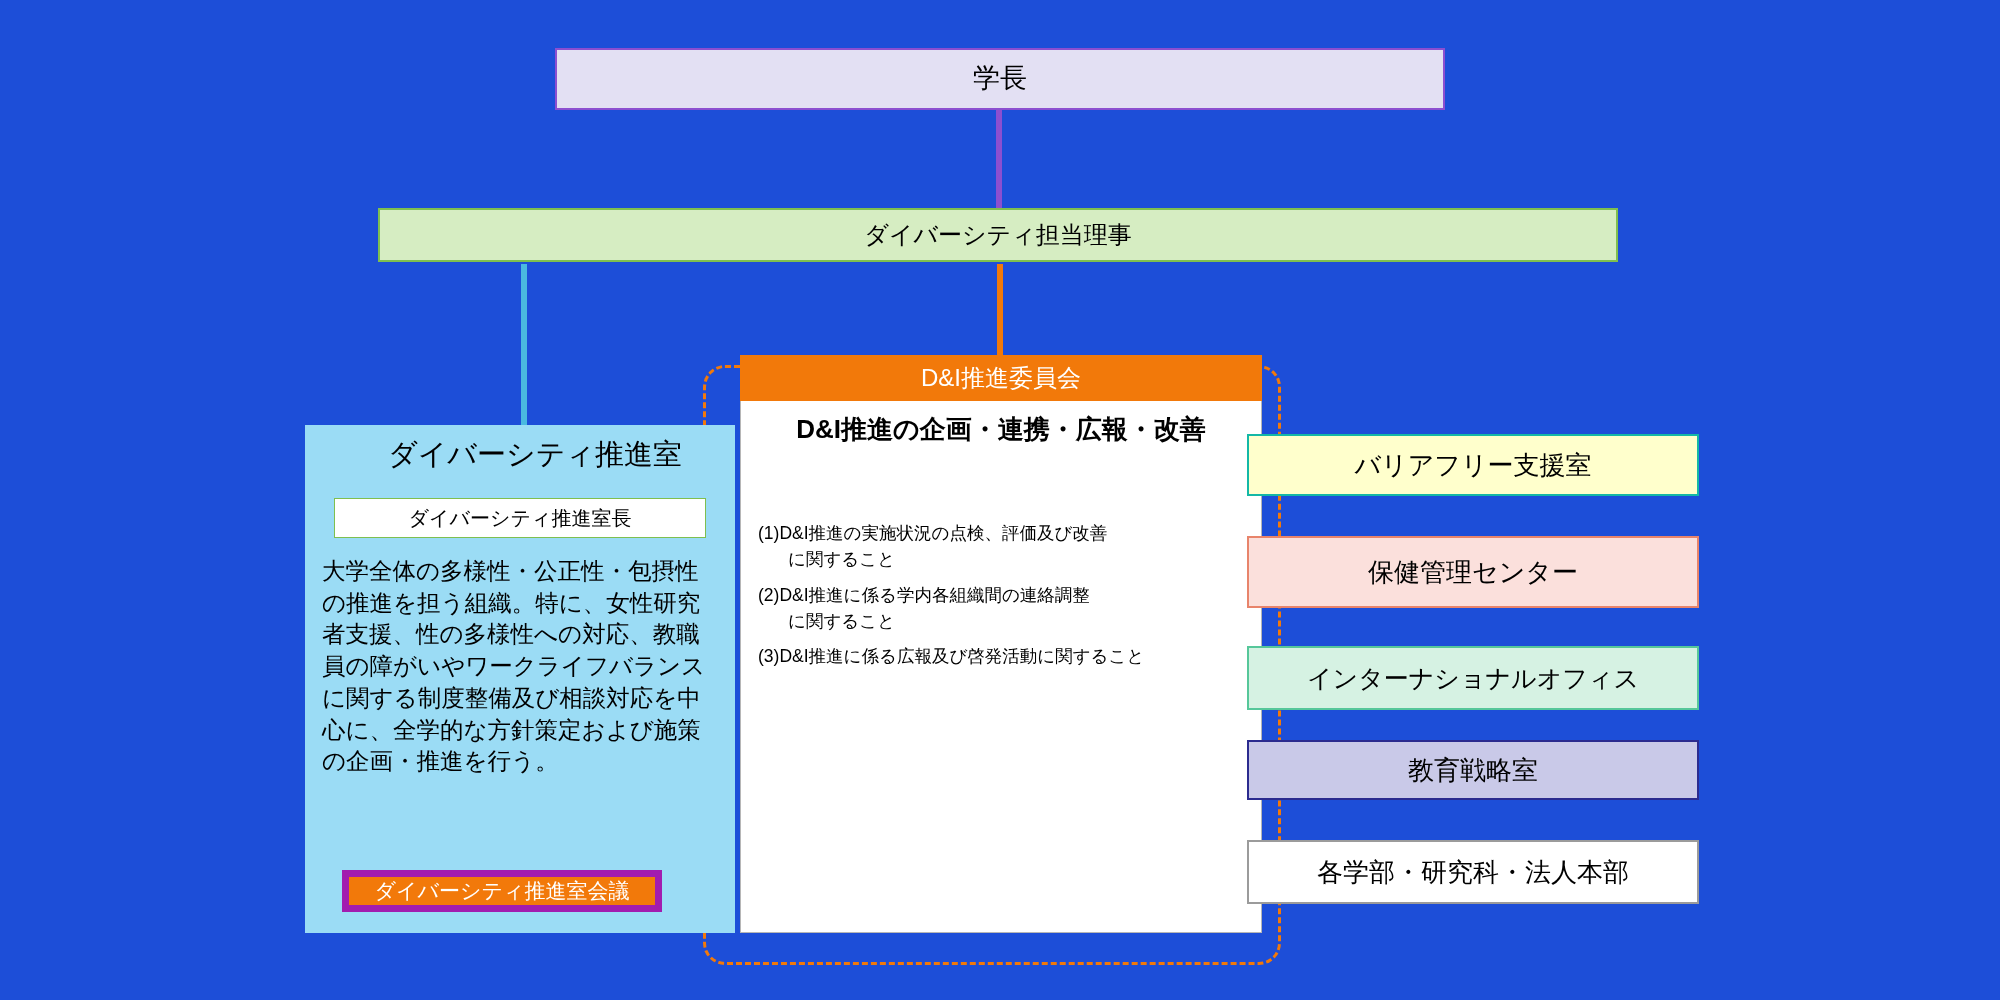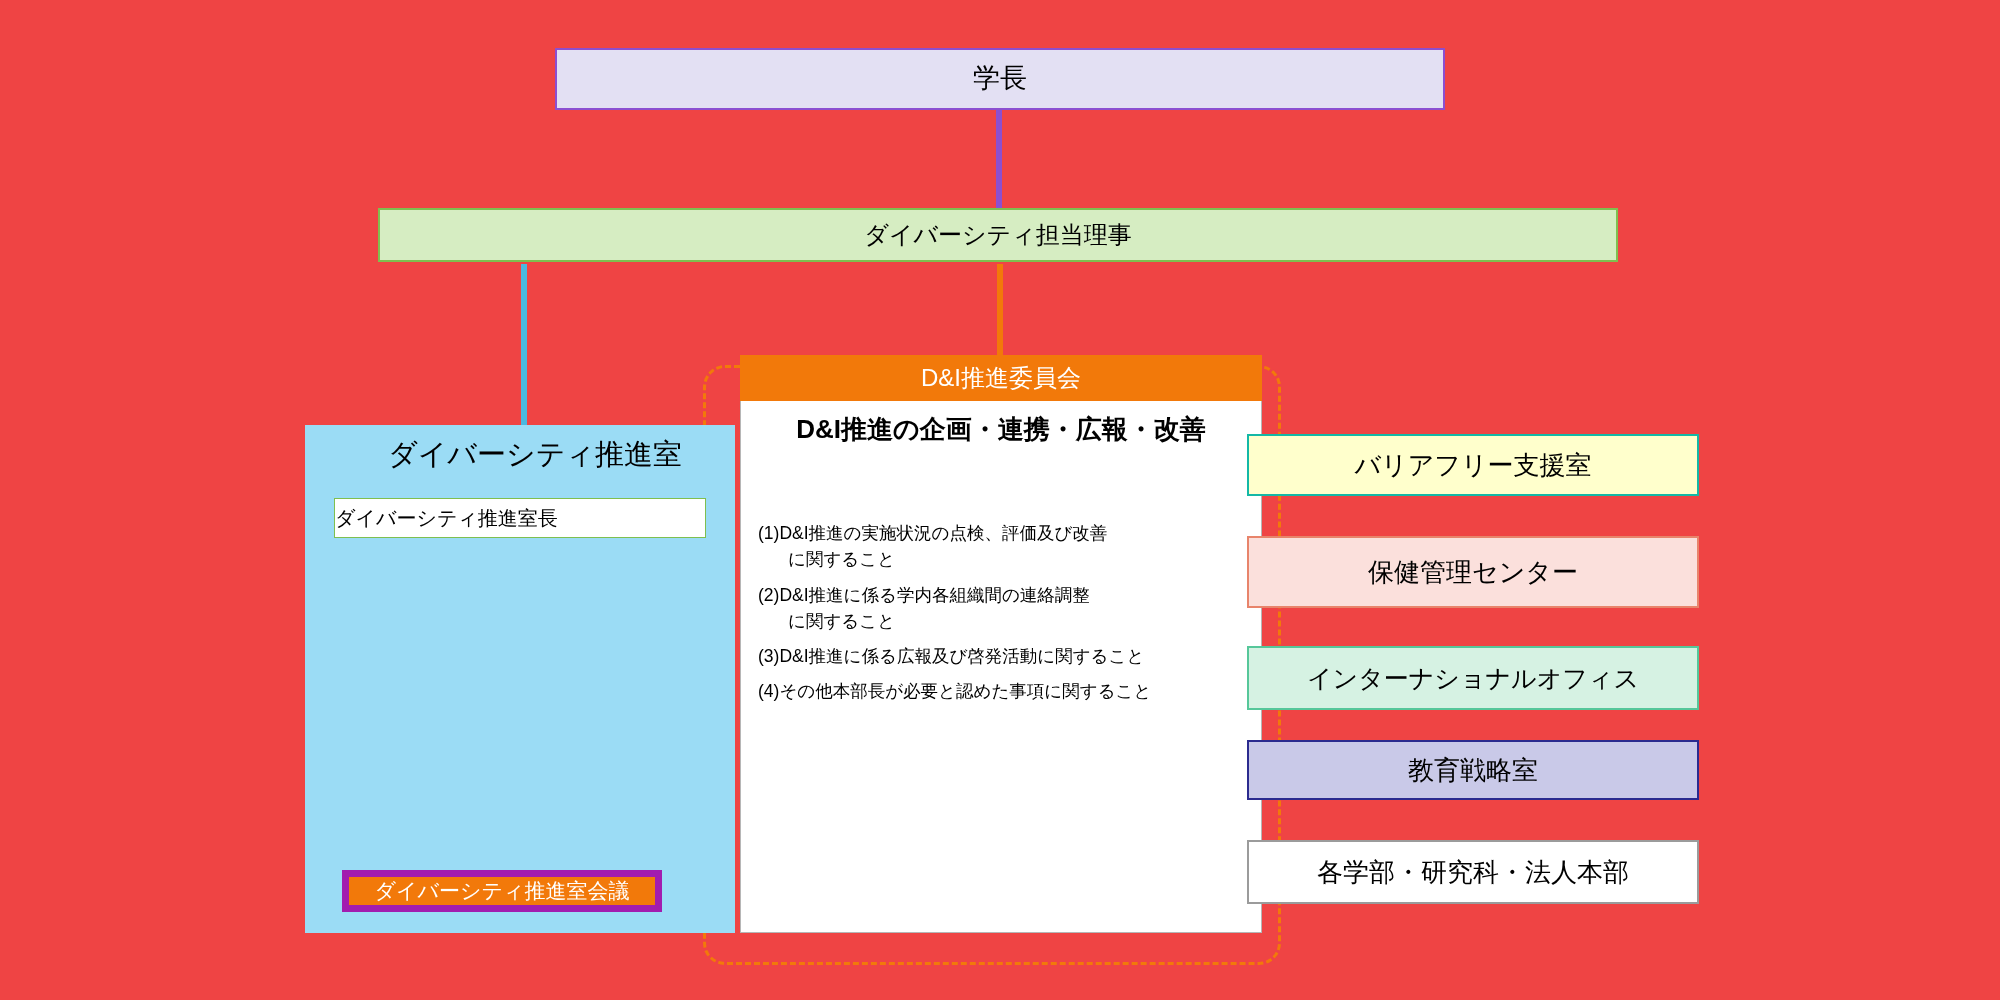--- a/index.html
+++ b/index.html
@@ -10,21 +10,21 @@
   body {
     width: 2000px;
     height: 1000px;
     font-family: "Liberation Sans", sans-serif;
     overflow: hidden;
   }
   #canvas {
     position: relative;
     width: 2000px;
     height: 1000px;
-    background: #ef4444;
+    background: #1d4ed8;
   }
 
   
   .box {
     position: absolute;
     box-sizing: border-box;
     display: flex;
     align-items: center;
     justify-content: center;
     text-align: center;
@@ -143,21 +143,21 @@
     position: absolute;
     left: 334px;
     top: 498px;
     width: 372px;
     height: 40px;
     background: #ffffff;
     border: 1px solid #7fbf4f;
     box-sizing: border-box;
     display: flex;
     align-items: center;
-    justify-content: flex-start;
+    justify-content: center;
     font-size: 20px;
     color: #000;
   }
   #office-desc {
     position: absolute;
     left: 322px;
     top: 556px;
     width: 398px;
     font-size: 23.5px;
     line-height: 1.35;
@@ -247,30 +247,28 @@
       <span>(1)</span><span>D&amp;I推進の実施状況の点検、評価及び改善</span>
       <span class="cont">に関すること</span>
     </div>
     <div class="item">
       <span>(2)</span><span>D&amp;I推進に係る学内各組織間の連絡調整</span>
       <span class="cont">に関すること</span>
     </div>
     <div class="item">
       <span>(3)</span><span>D&amp;I推進に係る広報及び啓発活動に関すること</span>
     </div>
-    <div class="item">
-      <span>(4)</span><span>その他本部長が必要と認めた事項に関すること</span>
-    </div>
   </div>
 
   <div id="office"></div>
   <div id="office-title">ダイバーシティ推進室</div>
   <div id="office-head">
     <span>ダイバーシティ推進室長</span>
   </div>
+  <div id="office-desc">大学全体の多様性・公正性・包摂性の推進を担う組織。特に、女性研究者支援、性の多様性への対応、教職員の障がいやワークライフバランスに関する制度整備及び相談対応を中心に、全学的な方針策定および施策の企画・推進を行う。</div>
   <div id="office-meeting">
     <span>ダイバーシティ推進室会議</span>
   </div>
 
   <div class="right-box" id="rb0">
     <span>バリアフリー支援室</span>
   </div>
   <div class="right-box" id="rb2">
     <span>インターナショナルオフィス</span>
   </div>

